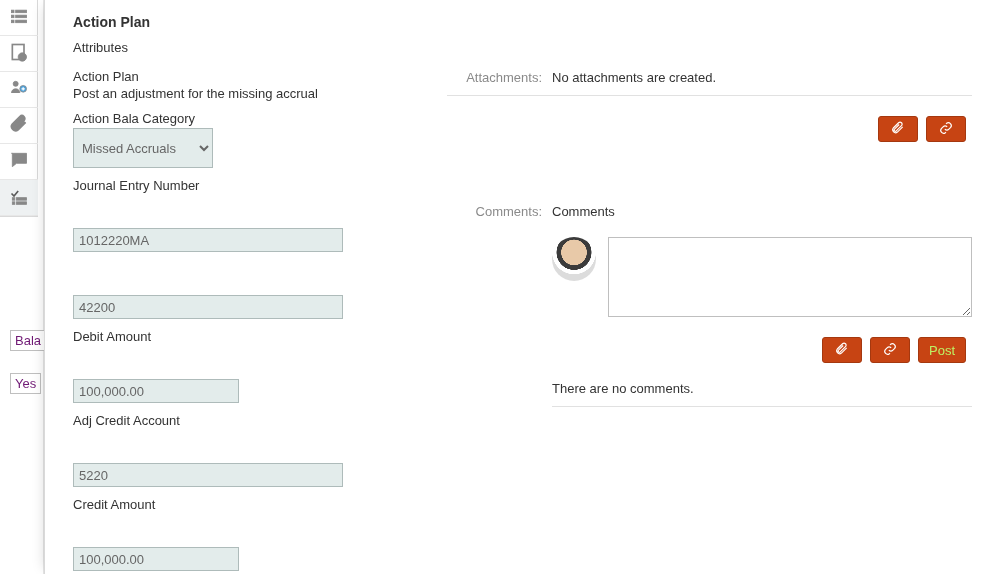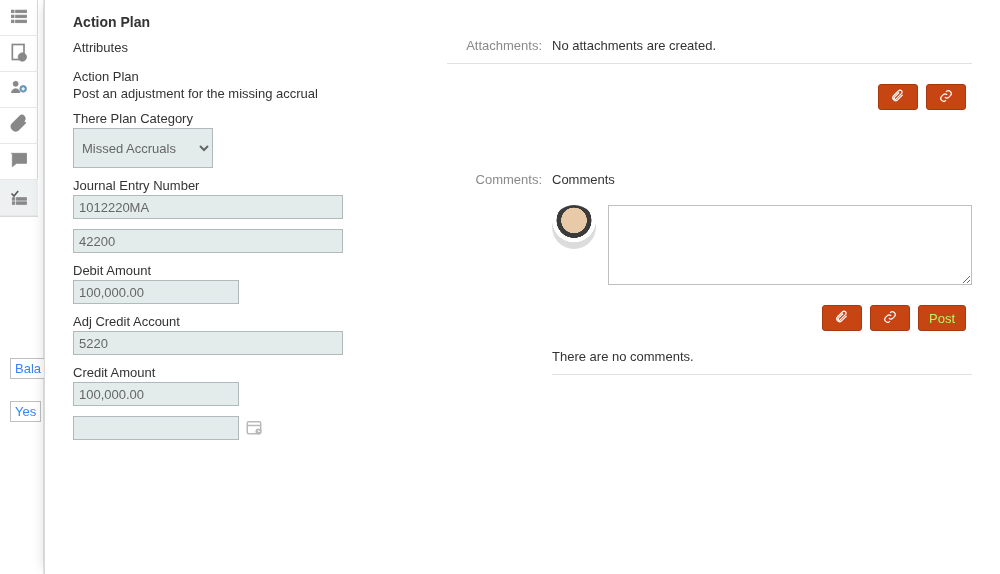--- a/index.html
+++ b/index.html
@@ -19,25 +19,24 @@
     position: absolute;
     left: 0; top: 0;
     width: 44px; height: 574px;
     background: #fff;
     border-right: 1px solid #e5e5e5;
   }
   .bg-field {
     position: absolute;
     left: 10px;
     font-size: 13px;
-    color: #3b82f6;
+    color: #701a75;
     background: #fff;
     border: 1px solid #bfbfbf;
     padding: 2px 4px;
-    margin-top: 28px;
   }
 
   
   .rail {
     position: absolute;
     left: 0; top: 0;
     width: 38px;
     background: #fff;
     border: 1px solid #d9d9d9;
     border-left: none;
@@ -79,20 +78,21 @@
   .field-block label { display: block; font-size: 13px; color: #333; margin-bottom: 2px; }
   .txt {
     font-family: inherit;
     font-size: 13px;
     color: #666;
     background: #e3eceb;
     border: 1px solid #aebbba;
     padding: 3px 5px;
     width: 270px;
     height: 24px;
+    margin-top: 33px;
   }
   .txt.short { width: 166px; }
   .sel {
     font-family: inherit;
     font-size: 13px;
     color: #666;
     background: #e3eceb;
     border: 1px solid #aebbba;
     padding: 2px 4px;
     height: 40px;
@@ -215,21 +215,21 @@
       <div class="col-left">
         <div class="h-title">Action Plan</div>
         <div class="h-sub">Attributes</div>
 
         <div class="field-block">
           <label>Action Plan</label>
           <div>Post an adjustment for the missing accrual</div>
         </div>
 
         <div class="field-block">
-          <label>There Plan Category</label>
+          <label>Action Bala Category</label>
           <select class="sel">
             <option>Missed Accruals</option>
           </select>
         </div>
 
         <div class="field-block">
           <label>Journal Entry Number</label>
           <input class="txt" value="1012220MA" style="">
         </div>
 
@@ -262,21 +262,21 @@
                   <line x1="3" y1="10" x2="21" y2="10" stroke="#b9b9b9" stroke-width="2"></line>
                   <circle cx="18" cy="18" r="4" fill="#b9b9b9"></circle>
                   <path d="M18 16v2h2" stroke="#fff" stroke-width="1.2" fill="none"></path>
                 </svg>
             </span>
           </div>
         </div>
       </div>
 
       <div class="col-right">
-        <div class="kv underline" style="margin-top:24px;">
+        <div class="kv underline" style="margin-top:56px;">
           <div class="k">Attachments:</div>
           <div class="v">No attachments are created.</div>
         </div>
         <div class="btn-row">
           <button class="btn">
             <span>
               <svg viewBox="0 0 24 24">
                   <path d="M20 10l-9 9a5 5 0 01-7-7l9-9a3.5 3.5 0 015 5l-9 9a2 2 0 01-3-3l8-8"></path>
                 </svg>
             </span>

